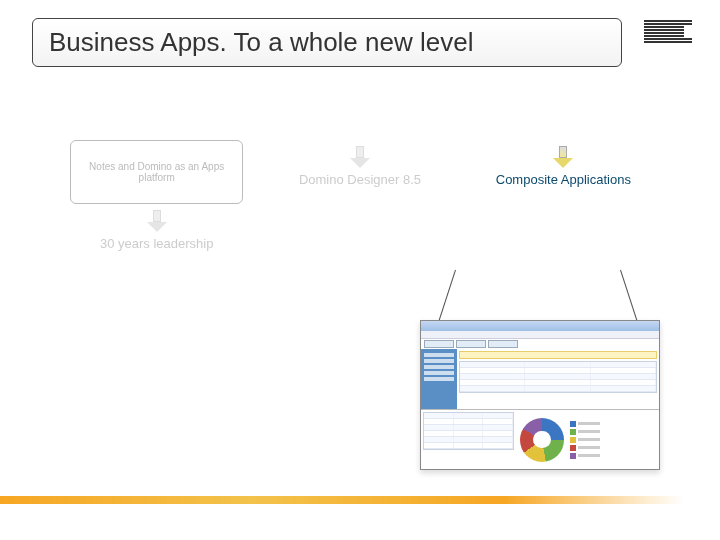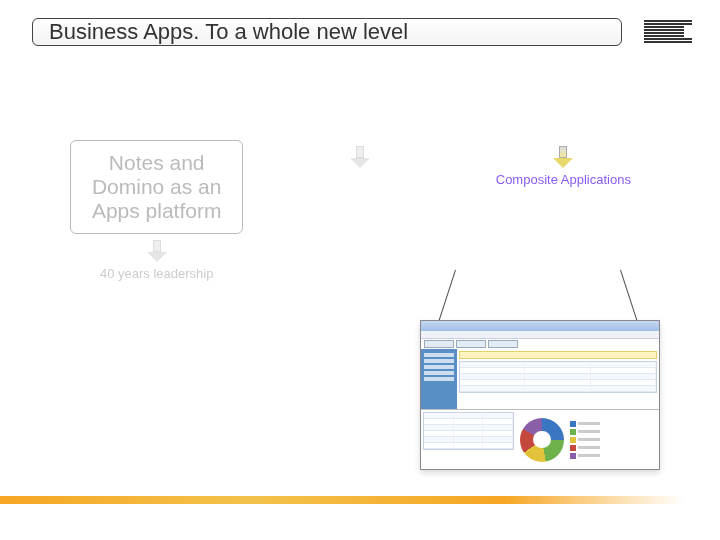--- a/index.html
+++ b/index.html
@@ -7,25 +7,25 @@
     width: 720px; height: 540px;
     font-family: Arial, Helvetica, sans-serif;
     background: #fff;
     position: relative;
     overflow: hidden;
   }
   .title-bar {
     position: absolute;
     top: 18px; left: 32px;
     width: 590px;
-    padding: 0 16px;
+    padding: 8px 16px;
     border: 1px solid #444;
     border-radius: 6px;
     background: linear-gradient(#fff, #f3f3f3);
-    font-size: 22px;
+    font-size: 26px;
     color: #333;
   }
   .logo {
     position: absolute;
     top: 20px; right: 28px;
     display: flex; flex-direction: column; gap: 1px;
   }
   .logo .bar { width: 48px; height: 2px; background: #333; }
   .logo .bar.t { width: 48px; }
   .logo .bar.m { width: 40px; }
@@ -36,21 +36,21 @@
     right: 70px;
     display: flex;
     justify-content: space-between;
     gap: 30px;
   }
   .col { width: 180px; text-align: center; }
   .box {
     border: 1px solid #555;
     border-radius: 6px;
     padding: 10px 8px;
-    font-size: 21px;
+    font-size: 10px;
     color: #444;
     background: linear-gradient(#fff,#f4f4f4);
     min-height: 64px;
     display: flex; align-items: center; justify-content: center;
   }
   .box.dim { color: #bbb; border-color: #bbb; background: #fff; }
   .box.highlight {
     color: #222;
     border-color: #333;
     background: linear-gradient(#fffdf0, #fff1a8);
@@ -64,21 +64,21 @@
   }
   .arrow .stem { width: 8px; height: 12px; background: linear-gradient(#ddd,#f1e79a); border: 1px solid #aaa; }
   .arrow .head {
     width: 0; height: 0;
     border-left: 10px solid transparent;
     border-right: 10px solid transparent;
     border-top: 10px solid #e8d86b;
   }
   .arrow.dim .stem { background: #eee; border-color: #ddd; }
   .arrow.dim .head { border-top-color: #e5e5e5; }
-  .label { font-size: 13px; color: #8b5cf6; margin-top: 4px; }
+  .label { font-size: 13px; color: #0c4a6e; margin-top: 4px; }
   .label.dim { color: #ccc; }
   .screenshot {
     position: absolute;
     top: 320px; left: 420px;
     width: 240px; height: 150px;
     border: 1px solid #888;
     background: #f6f8fb;
     box-shadow: 0 3px 6px rgba(0,0,0,.15);
     font-size: 6px;
     overflow: hidden;
@@ -139,27 +139,28 @@
     <div class="bar t"></div>
 </div>
 
 <div class="cols">
   <div class="col">
     <div class="box dim">Notes and Domino as an Apps platform</div>
     <div class="arrow dim">
         <div class="stem"></div>
         <div class="head"></div>
       </div>
-    <div class="label dim">40 years leadership</div>
+    <div class="label dim">30 years leadership</div>
   </div>
   <div class="col">
     <div class="arrow dim">
         <div class="stem"></div>
         <div class="head"></div>
       </div>
+    <div class="label dim">Domino Designer 8.5</div>
   </div>
   <div class="col">
     <div class="arrow">
         <div class="stem"></div>
         <div class="head"></div>
       </div>
     <div class="label">Composite Applications</div>
   </div>
 </div>
 

